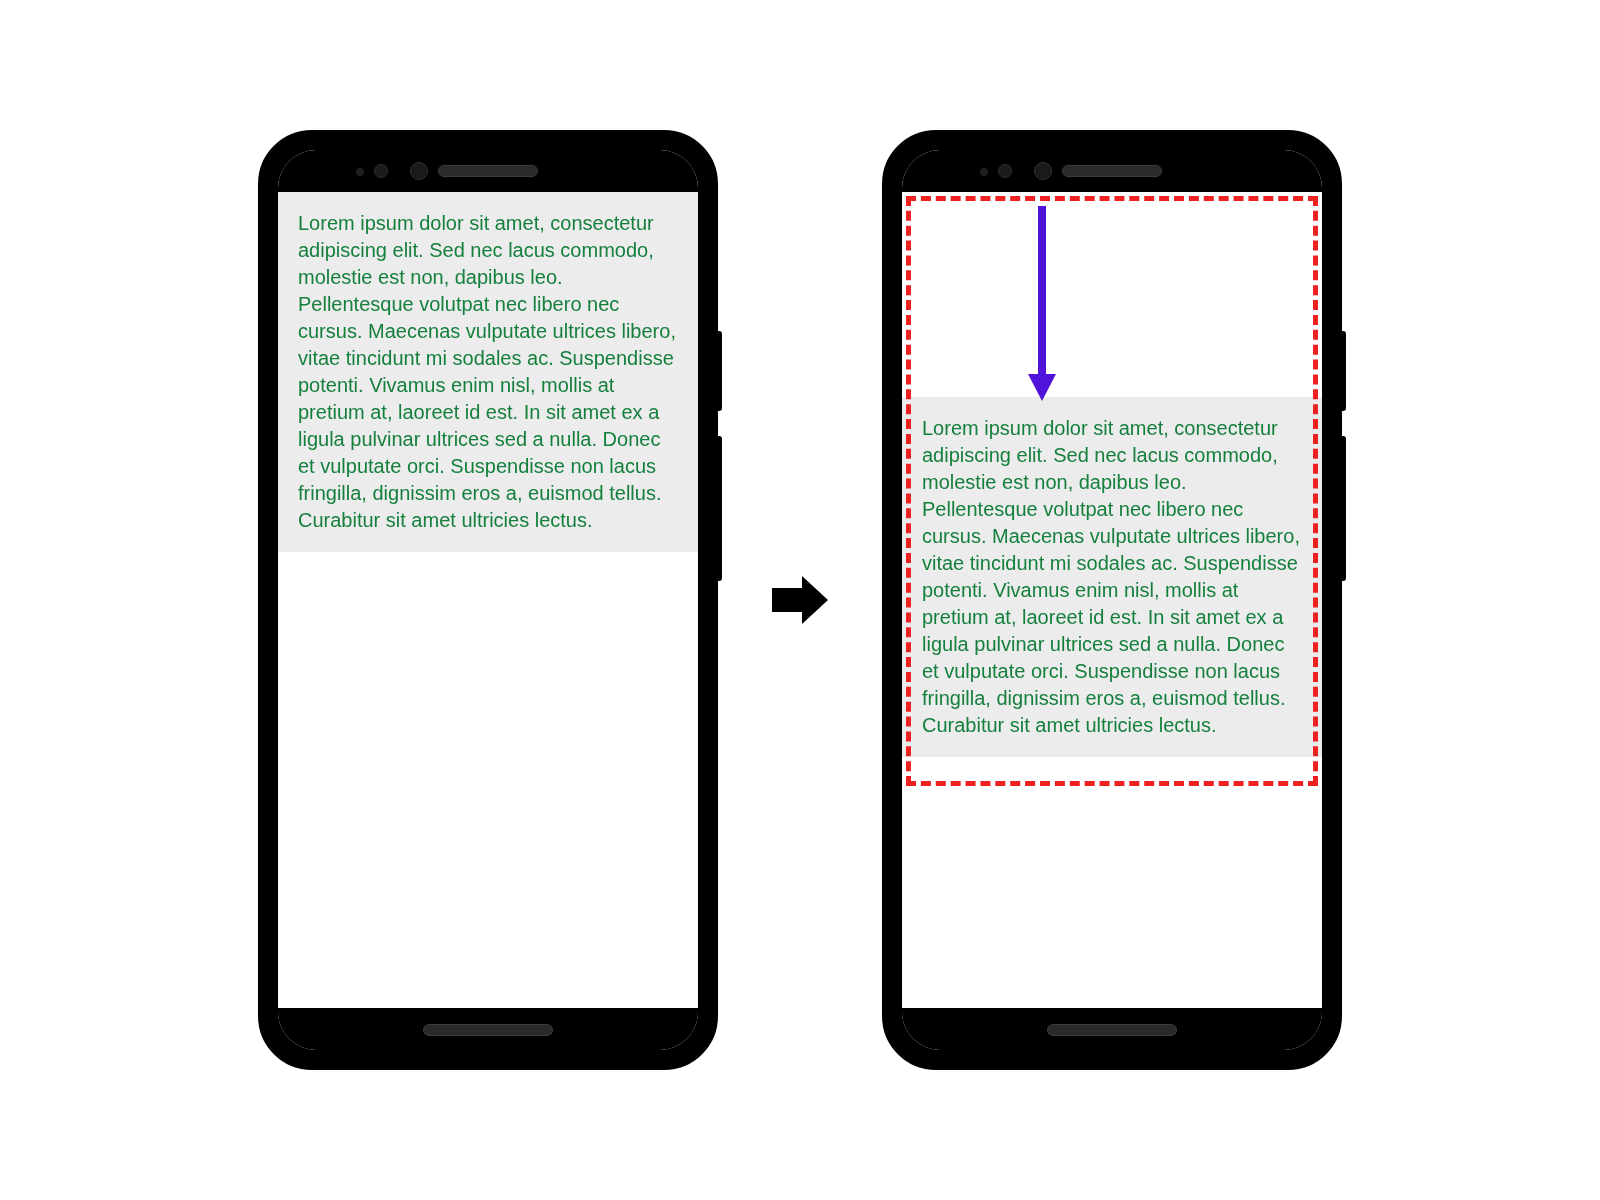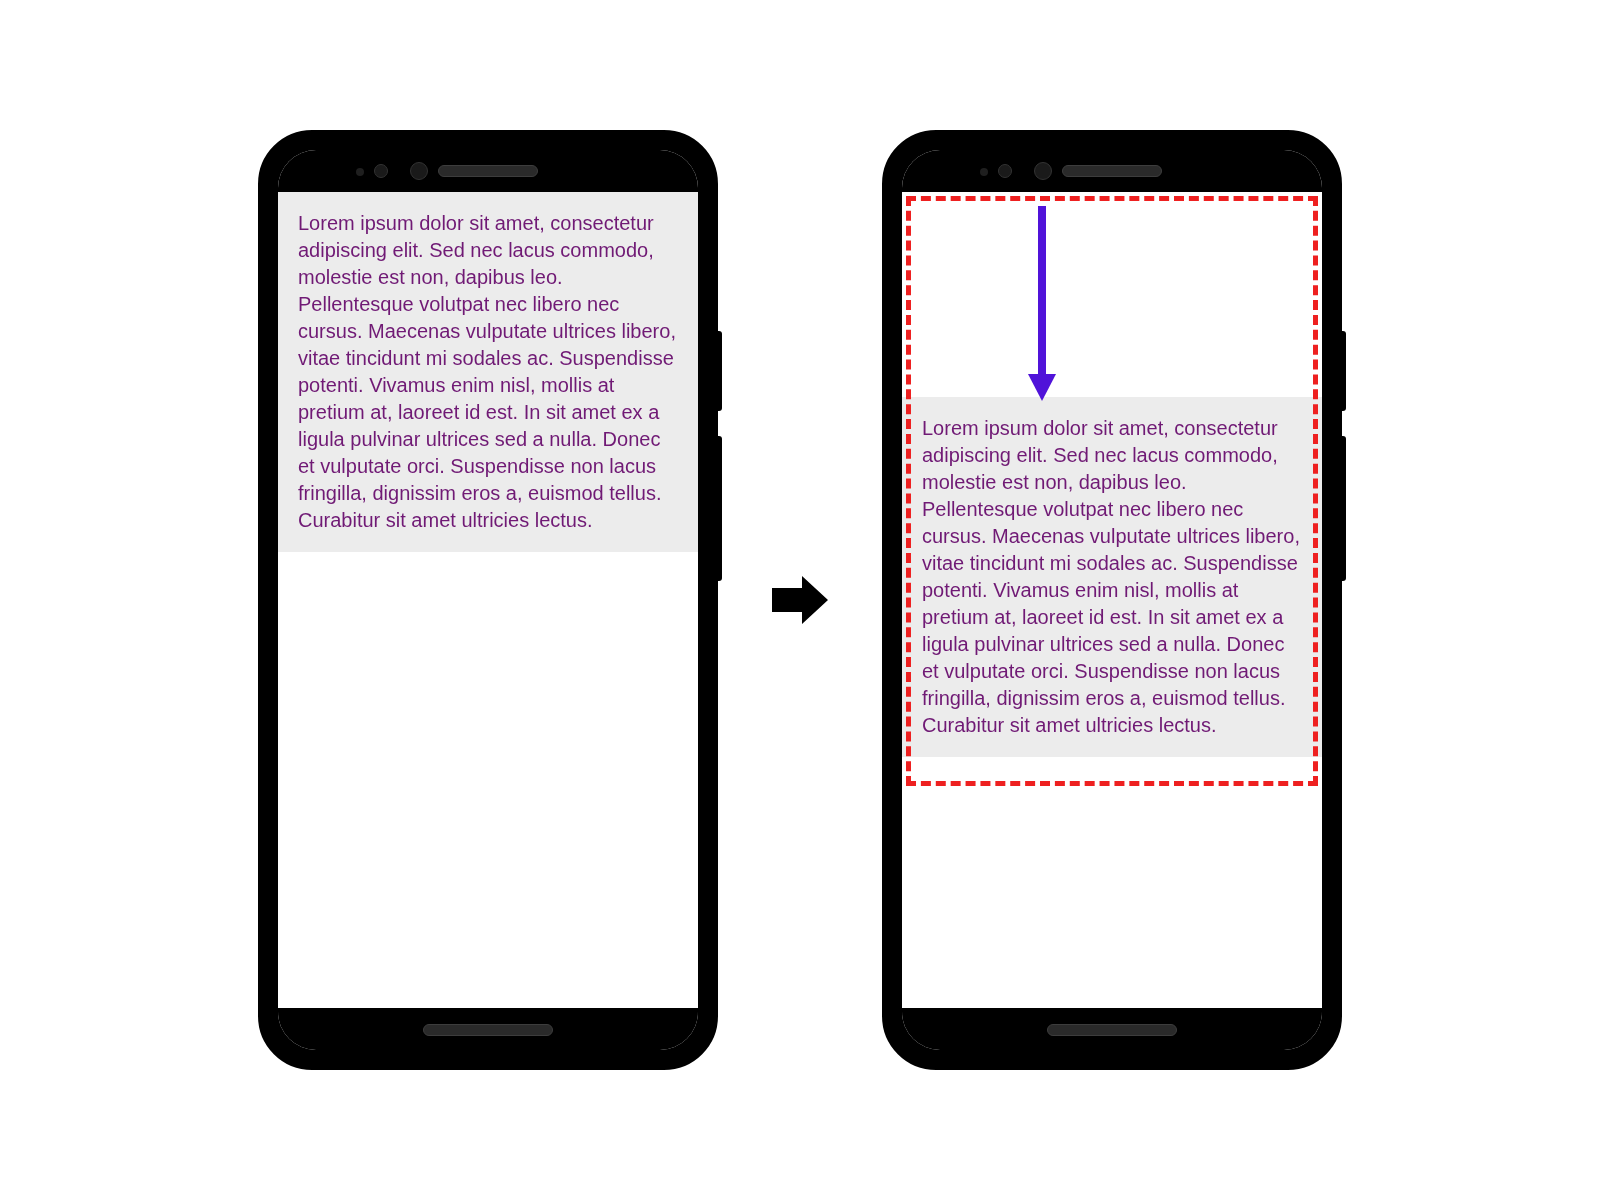--- a/index.html
+++ b/index.html
@@ -135,21 +135,21 @@
       right: 0;
       bottom: 42px;
       background: #ffffff;
     }
     
     .text-block {
       background: #ececec;
       padding: 18px 20px;
       font-size: 20px;
       line-height: 1.35;
-      color: #701a75;
+      color: #15803d;
     }
     
     .text-block-1 {
       margin-top: 0;
     }
     
     .text-block-2 {
       margin-top: 205px;
     }
     

